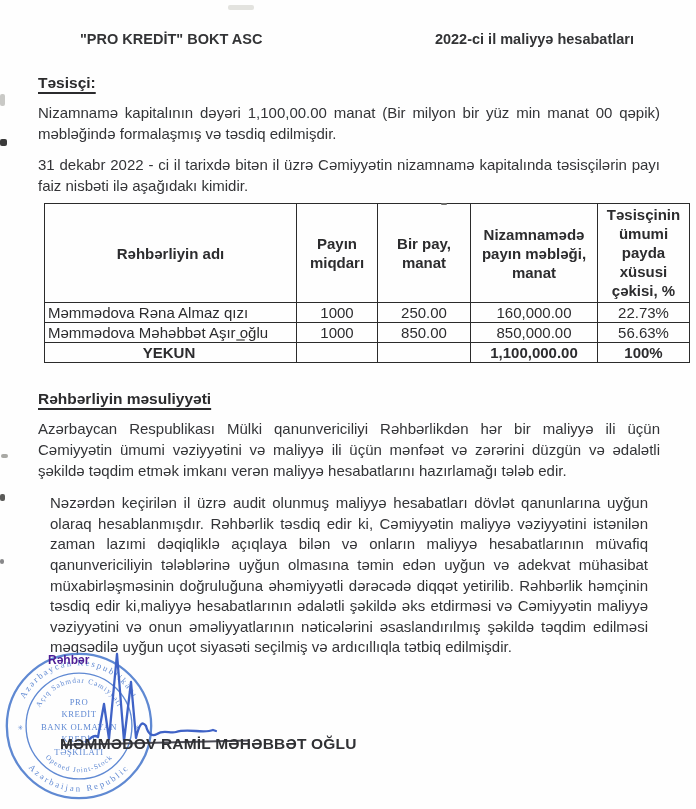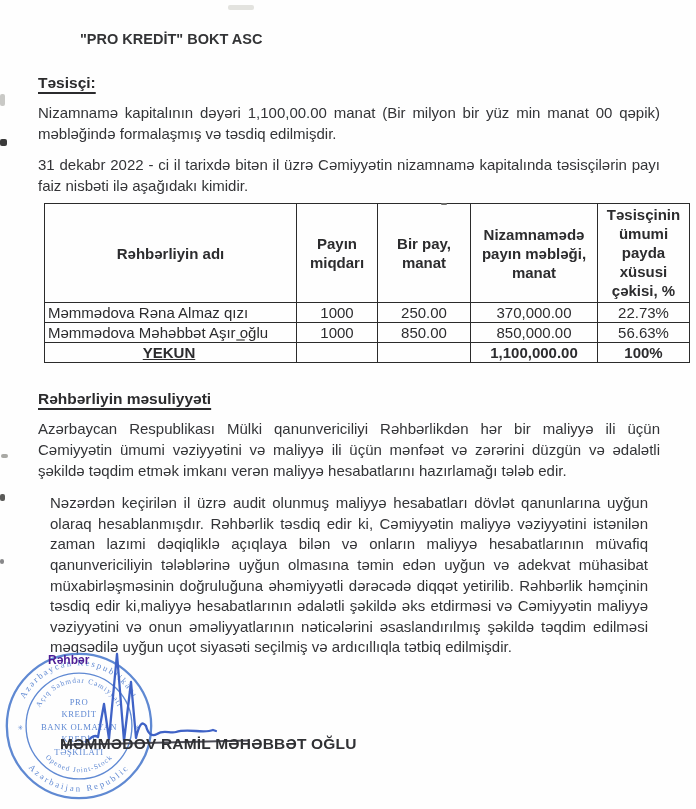--- a/index.html
+++ b/index.html
@@ -57,21 +57,21 @@
   .founders-table td{height:19px;line-height:18px;}
   .col-name{width:252px;}
   .col-qty{width:81px;}
   .col-one{width:93px;}
   .col-amount{width:127px;}
   .col-weight{width:92px;}
   .cell-name{text-align:left;padding-left:9px;}
   .cell-center{text-align:center;}
   .cell-right{text-align:center;padding-right:5px;}
   .total-row td{font-weight:bold;}
-  .total-row .cell-name{text-align:center;padding-left:0;text-decoration:underline;}
+  .total-row .cell-name{text-align:center;padding-left:0;}
   .sign-area{position:absolute;left:0;top:640px;width:696px;height:169px;}
   .stamp{position:absolute;left:2px;top:9px;opacity:0.88;}
   .signature{position:absolute;left:58px;top:2px;}
   .role-label{
     position:absolute;left:48px;top:13px;
     font-size:12px;font-weight:bold;color:#4c1d95;z-index:3;
   }
   .sig-line{
     position:absolute;left:62px;top:104px;width:187px;height:0;
     border-top:2px solid #4c4c55;
@@ -93,20 +93,21 @@
   .a7{left:0;top:559px;width:4px;height:5px;background:#88888a;}
   .a8{left:228px;top:5px;width:26px;height:5px;background:#e3e3df;}
 </style>
 </head>
 <body>
 
 <div class="page">
 
   <div class="doc-header">
     <span>"PRO KREDİT" BOKT ASC</span>
+    <span>2022-ci il maliyyə hesabatları</span>
   </div>
 
   <div class="content">
 
     <div class="section-heading">Təsisçi:</div>
     <p class="para">Nizamnamə kapitalının dəyəri 1,100,00.00 manat (Bir milyon bir yüz min manat 00 qəpik) məbləğində formalaşmış və təsdiq edilmişdir.</p>
     <p class="para">31 dekabr 2022 - ci il tarixdə bitən il üzrə Cəmiyyətin nizamnamə kapitalında təsisçilərin payı faiz nisbəti ilə aşağıdakı kimidir.</p>
 
     <table class="founders-table">
       <colgroup>
@@ -123,21 +124,21 @@
           <th>Bir pay, manat</th>
           <th>Nizamnamədə payın məbləği, manat</th>
           <th class="top-align">Təsisçinin ümumi payda xüsusi çəkisi, %</th>
         </tr>
       </thead>
       <tbody>
         <tr>
           <td class="cell-name">Məmmədova Rəna Almaz qızı</td>
           <td class="cell-center">1000</td>
           <td class="cell-right">250.00</td>
-          <td class="cell-center">370,000.00</td>
+          <td class="cell-center">160,000.00</td>
           <td class="cell-right">22.73%</td>
         </tr>
         <tr>
           <td class="cell-name">Məmmədova Məhəbbət Aşır oğlu</td>
           <td class="cell-center">1000</td>
           <td class="cell-right">850.00</td>
           <td class="cell-center">850,000.00</td>
           <td class="cell-right">56.63%</td>
         </tr>
         <tr class="total-row">

